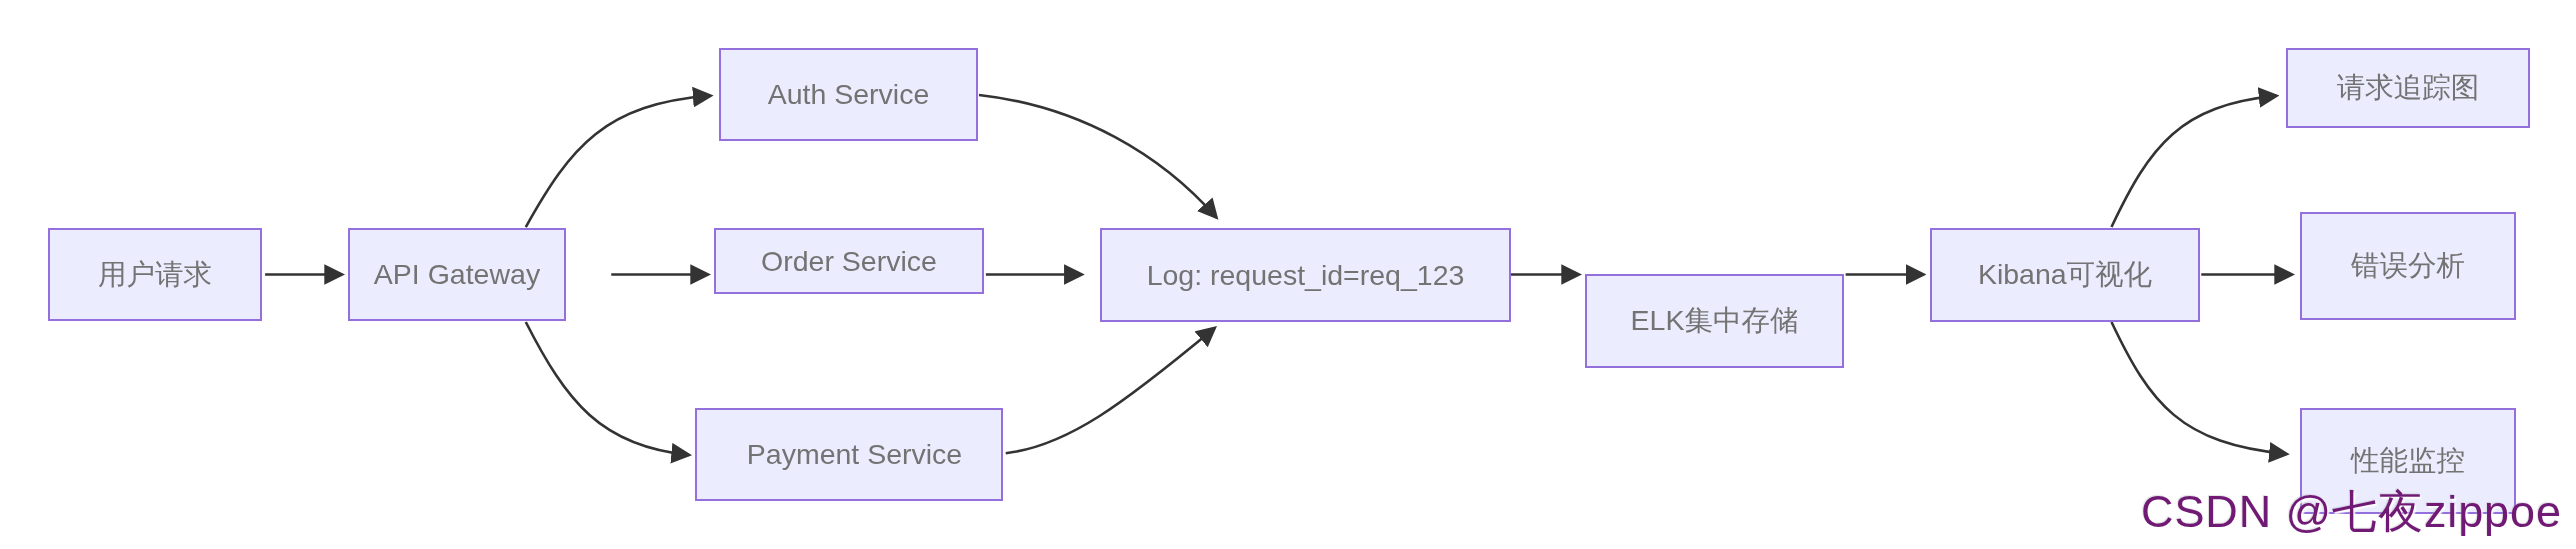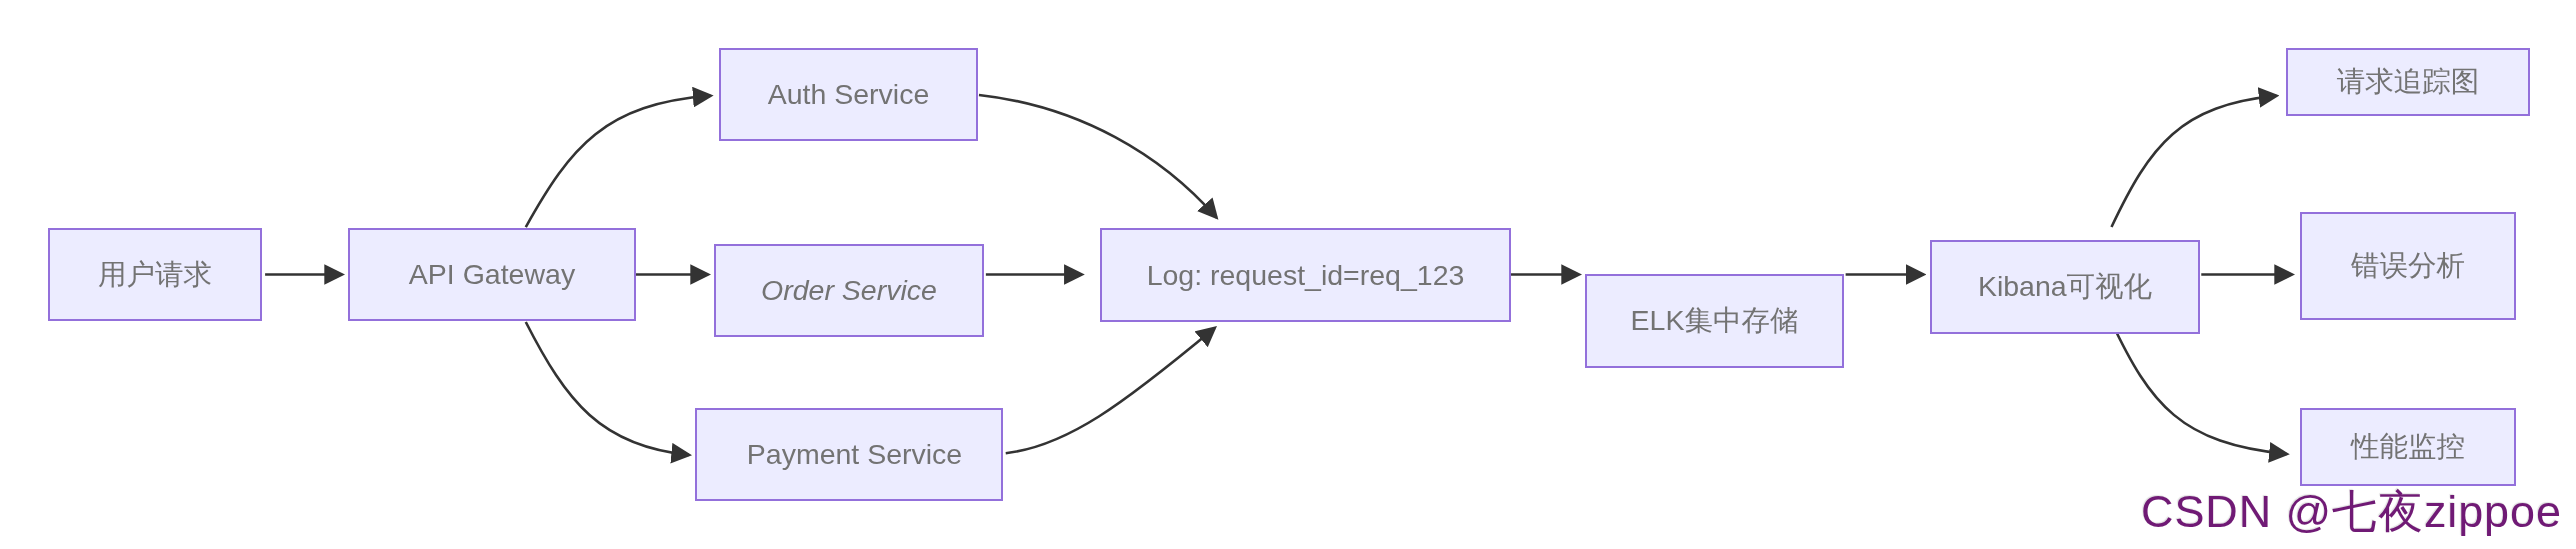--- a/index.html
+++ b/index.html
@@ -36,30 +36,30 @@
     display: flex;
     align-items: center;
     justify-content: center;
     font-size: 28.5px;
     text-align: center;
     white-space: nowrap;
     z-index: 2;
   }
   
   #n-user     { left: 48px;   top: 228px; width: 214px; height: 93px; }
-  #n-gateway  { left: 348px;  top: 228px; width: 288px; height: 93px; }
+  #n-gateway  { left: 348px;  top: 228px; width: 218px; height: 93px; }
   #n-auth     { left: 719px;  top: 48px;  width: 259px; height: 93px; }
-  #n-order    { left: 714px;  top: 244px; width: 270px; height: 93px; font-style: italic; }
+  #n-order    { left: 714px;  top: 228px; width: 270px; height: 66px; }
   #n-payment  { left: 695px;  top: 408px; width: 308px; height: 93px; padding-left: 11px; }
   #n-log      { left: 1088px; top: 228px; width: 411px; height: 94px; margin-left: 12px; }
   #n-elk      { left: 1585px; top: 228px; width: 259px; height: 94px; margin-top: 46px; }
-  #n-kibana   { left: 1930px; top: 240px; width: 270px; height: 94px; }
-  #n-trace    { left: 2286px; top: 48px;  width: 244px; height: 68px; }
+  #n-kibana   { left: 1930px; top: 228px; width: 270px; height: 94px; }
+  #n-trace    { left: 2286px; top: 48px;  width: 244px; height: 80px; }
   #n-error    { left: 2300px; top: 212px; width: 216px; height: 108px; }
-  #n-perf     { left: 2300px; top: 408px; width: 216px; height: 78px; }
+  #n-perf     { left: 2300px; top: 408px; width: 216px; height: 106px; }
 
   #watermark {
     position: absolute;
     left: 2141px;
     top: 482px;
     font-size: 45px;
     color: #701a75;
     text-shadow: 1.7px 1.7px 1.7px #ffffff, -0.9px -0.9px 0.9px rgba(170,170,170,0.35);
     white-space: nowrap;
     z-index: 3;

